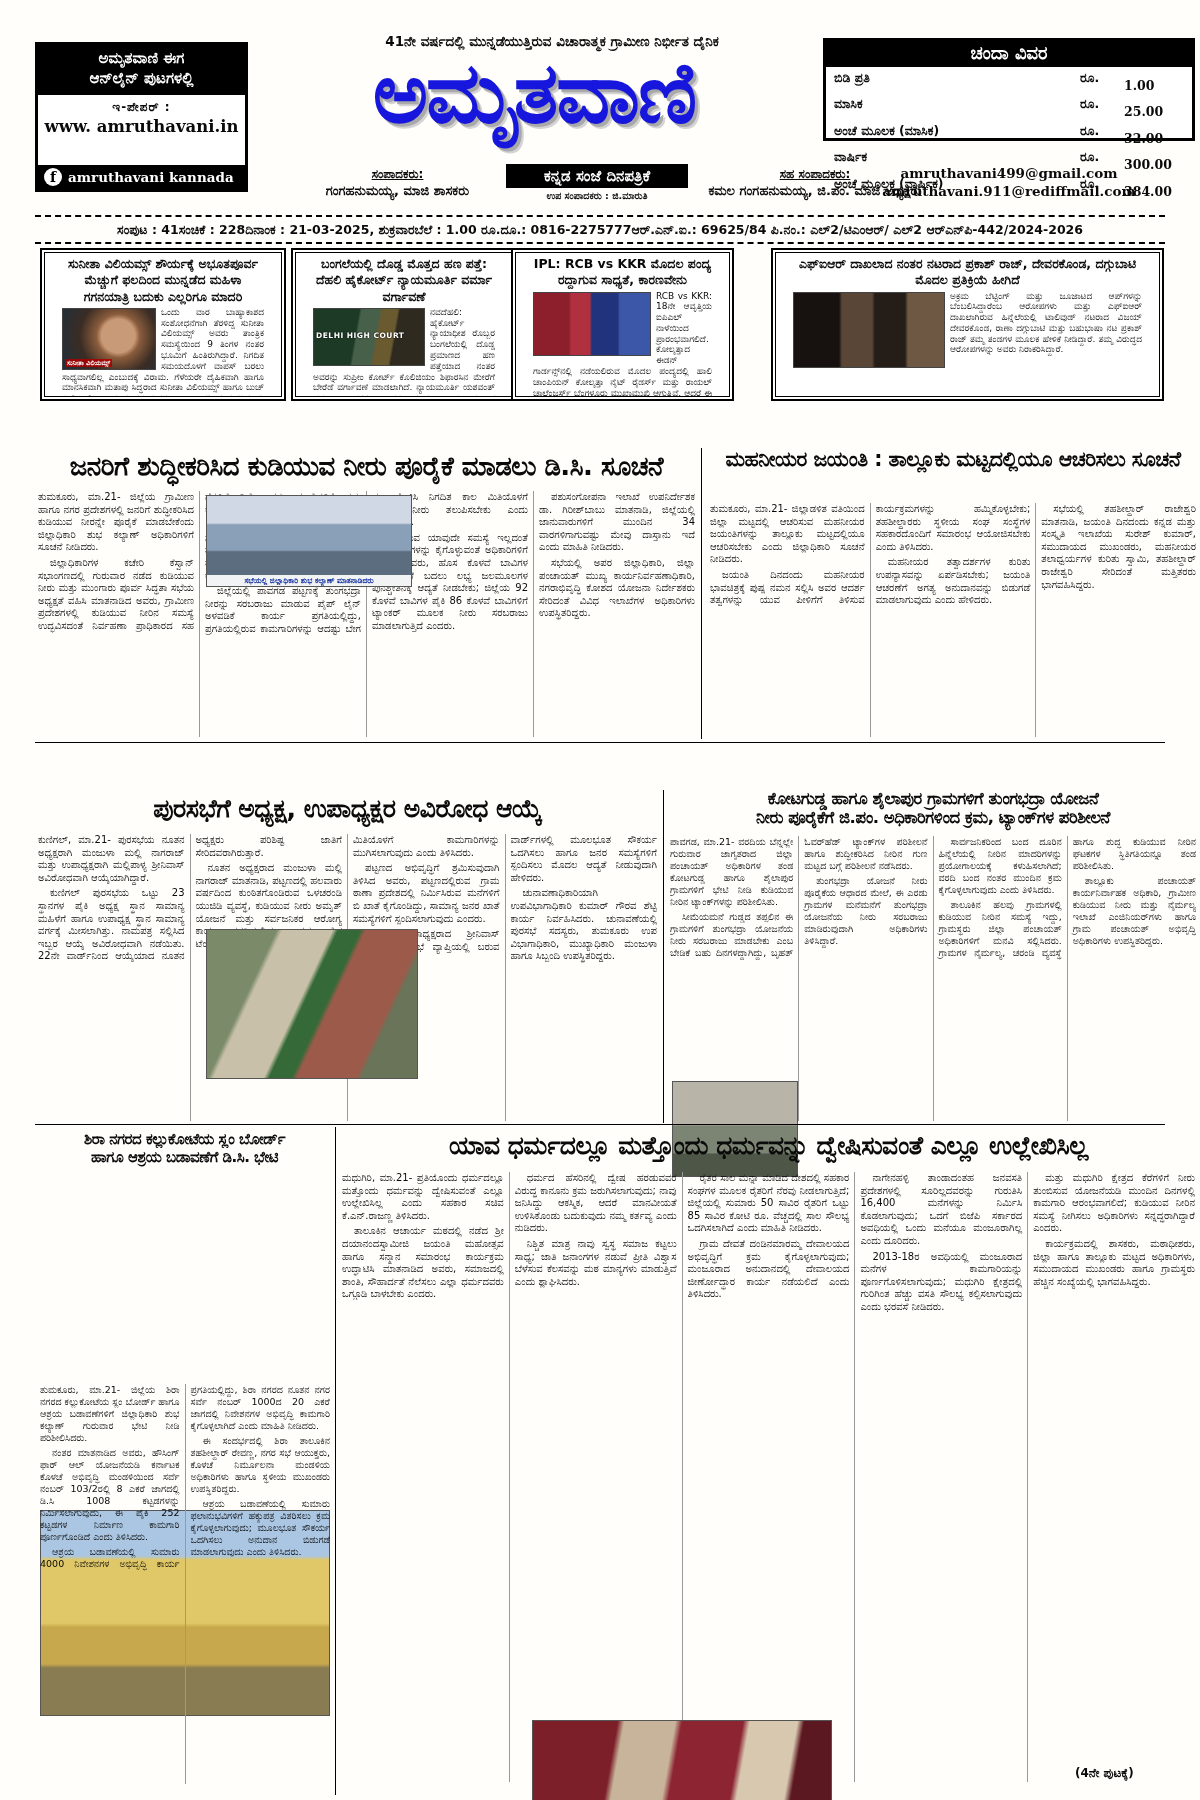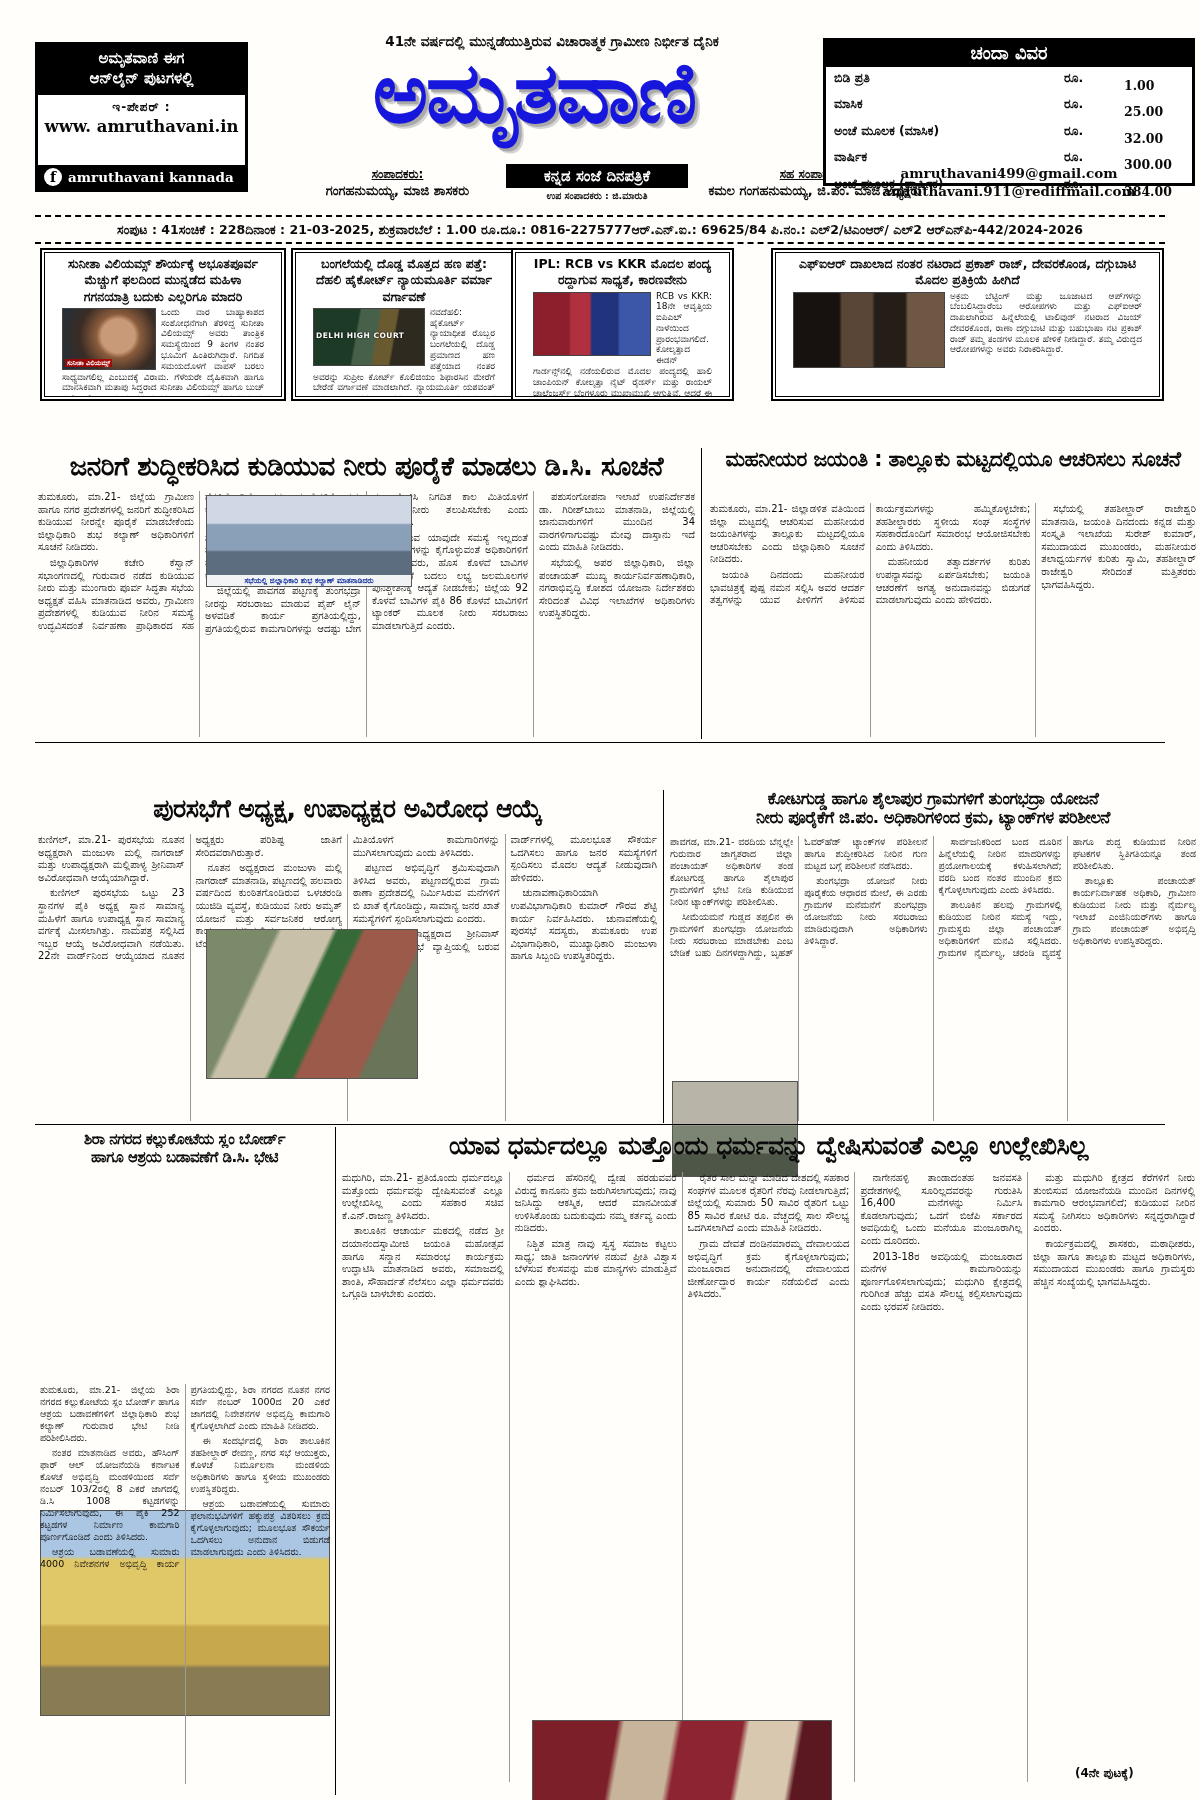--- a/index.html
+++ b/index.html
@@ -21,24 +21,24 @@
   .fb-icon { width:18px; height:18px; border-radius:50%; background:#fff; color:#000; font-weight:bold; font-family:"DejaVu Serif",serif; display:flex; align-items:center; justify-content:center; font-size:14px; flex:0 0 18px; }
 
   .tagline { left:252px; top:33px; width:600px; text-align:center; font-size:13.5px; font-weight:bold; }
   .masthead-title { left:248px; top:46px; width:572px; text-align:center; font-size:84px; font-weight:bold; line-height:1.12; color:#1616dd; text-shadow:3px 3px 0 #a9a9a9,5px 5px 0 #d4d4d4; letter-spacing:-2px; white-space:nowrap; }
   .editor-block { top:167px; text-align:center; }
   .ed-label { font-size:12px; font-weight:bold; text-decoration:underline; }
   .ed-name { font-size:13px; font-weight:bold; margin-top:2px; }
   .subtitle-box { left:506px; top:164px; width:182px; background:#000; color:#fff; text-align:center; font-weight:bold; font-size:15px; padding:3px 2px; }
   .subeditor { left:506px; top:190px; width:182px; text-align:center; font-size:9.5px; font-weight:bold; }
 
-  .sub-box { left:823px; top:38px; width:372px; height:148px; border:3px solid #000; background:#fff; }
+  .sub-box { left:823px; top:38px; width:372px; height:103px; border:3px solid #000; background:#fff; }
   .sub-head { background:#000; color:#fff; text-align:center; font-weight:bold; font-size:18px; padding:1px 0 3px; }
   .sub-rows { padding:2px 10px 0 8px; }
-  .sub-row { display:flex; font-size:12.5px; font-weight:bold; line-height:18.4px;gap:16px; }
+  .sub-row { display:flex; font-size:12.5px; font-weight:bold; line-height:18.4px; }
   .sub-label { flex:1; }
   .sub-cur { width:44px; }
   .sub-price { width:58px; text-align:left; font-family:"DejaVu Serif","Liberation Serif",serif;margin-top:8px; }
   .emails { left:823px; top:165px; width:372px; text-align:center; font-family:"DejaVu Serif","Liberation Serif",serif; font-weight:bold; font-size:13.5px; line-height:1.3; }
 
   
   .dateline { left:35px; top:215px; width:1130px; height:29px; border-top:2px dashed #000; border-bottom:2px dashed #000; display:flex; align-items:center; justify-content:center; font-size:12.5px; font-weight:bold; padding:0 8px; white-space:nowrap; }
 
   
   .newsbox { top:248px; height:153px; border:2px solid #000; padding:2px; background:#fff; }

